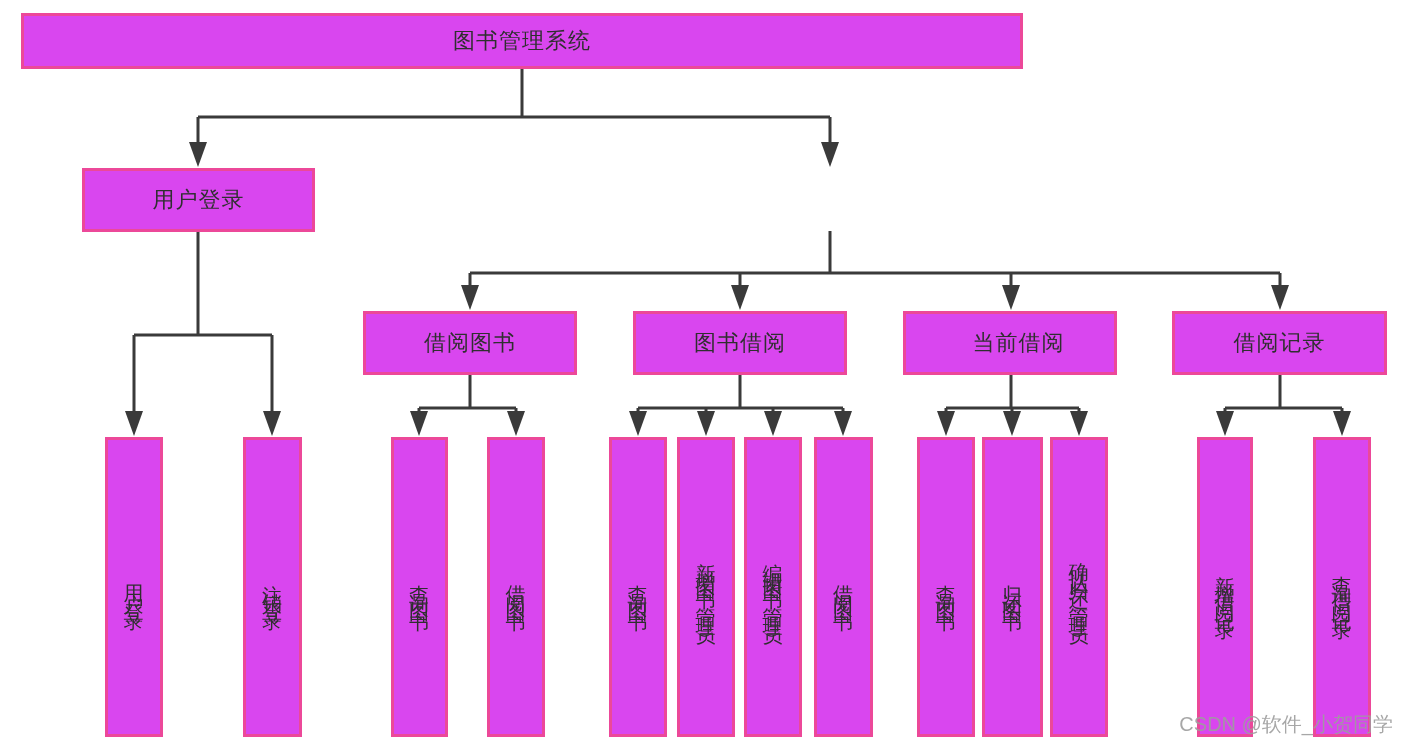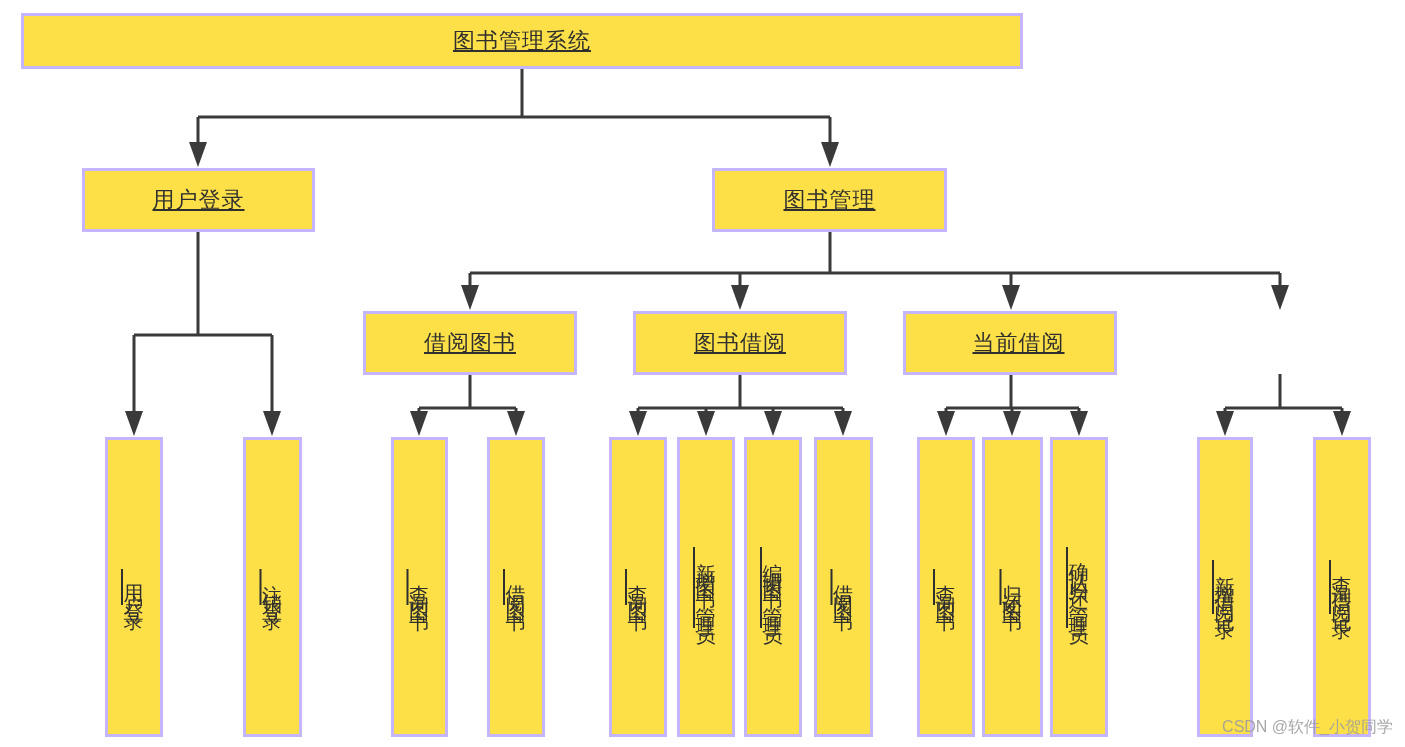--- a/index.html
+++ b/index.html
@@ -13,47 +13,46 @@
   }
   .connectors {
     position: absolute;
     left: 0; top: 0;
     width: 1405px; height: 747px;
     z-index: 1;
   }
   .node {
     position: absolute;
     box-sizing: border-box;
-    border: 3px solid #c4b5fd;
-    background: #fde047;
+    border: 3px solid #ec4899;
+    background: #d946ef;
     color: #2f2f2f;
     display: flex;
     align-items: center;
     justify-content: center;
     z-index: 2;
-    text-decoration: underline;
   }
   .hnode {
     font-size: 22px;
     letter-spacing: 1px;
     white-space: nowrap;
   }
   .vnode {
     writing-mode: vertical-rl;
     text-orientation: mixed;
     font-size: 20px;
     letter-spacing: 9px;
     line-height: 1;
     text-align: center;
   }
   .watermark {
     position: absolute;
     right: 12px;
     bottom: 9px;
-    font-size: 16px;
+    font-size: 20px;
     color: #9e9e9e;
     opacity: 0.9;
     z-index: 3;
     white-space: nowrap;
   }
 </style>
 </head>
 <body>
 
 <div class="stage">
@@ -94,25 +93,25 @@
       <polygon points="1003,411 1021,411 1012,436"></polygon>
       <polygon points="1070,411 1088,411 1079,436"></polygon>
       <polygon points="1216,411 1234,411 1225,436"></polygon>
       <polygon points="1333,411 1351,411 1342,436"></polygon>
     </g>
   </svg>
 
   <div class="node hnode" style="left:21px; top:13px; width:1002px; height:56px;">图书管理系统</div>
 
   <div class="node hnode" style="left:82px; top:168px; width:233px; height:64px;">用户登录</div>
-  <div class="node hnode" style="left:712px; top:168px; width:235px; height:64px;">图书管理</div>
 
   <div class="node hnode" style="left:363px; top:311px; width:214px; height:64px;">借阅图书</div>
   <div class="node hnode" style="left:633px; top:311px; width:214px; height:64px;">图书借阅</div>
   <div class="node hnode" style="left:903px; top:311px; width:214px; height:64px;padding-left:17px;">当前借阅</div>
+  <div class="node hnode" style="left:1172px; top:311px; width:215px; height:64px;">借阅记录</div>
 
   <div class="node vnode" style="left:105px; top:437px; width:58px; height:300px;">用户登录</div>
   <div class="node vnode" style="left:243px; top:437px; width:59px; height:300px;">注销登录</div>
 
   <div class="node vnode" style="left:391px; top:437px; width:57px; height:300px;">查询图书</div>
   <div class="node vnode" style="left:487px; top:437px; width:58px; height:300px;">借阅图书</div>
 
   <div class="node vnode" style="left:609px; top:437px; width:58px; height:300px;">查询图书</div>
   <div class="node vnode" style="left:677px; top:437px; width:58px; height:300px;">新增图书（管理员）</div>
   <div class="node vnode" style="left:744px; top:437px; width:58px; height:300px;">编辑图书（管理员）</div>

